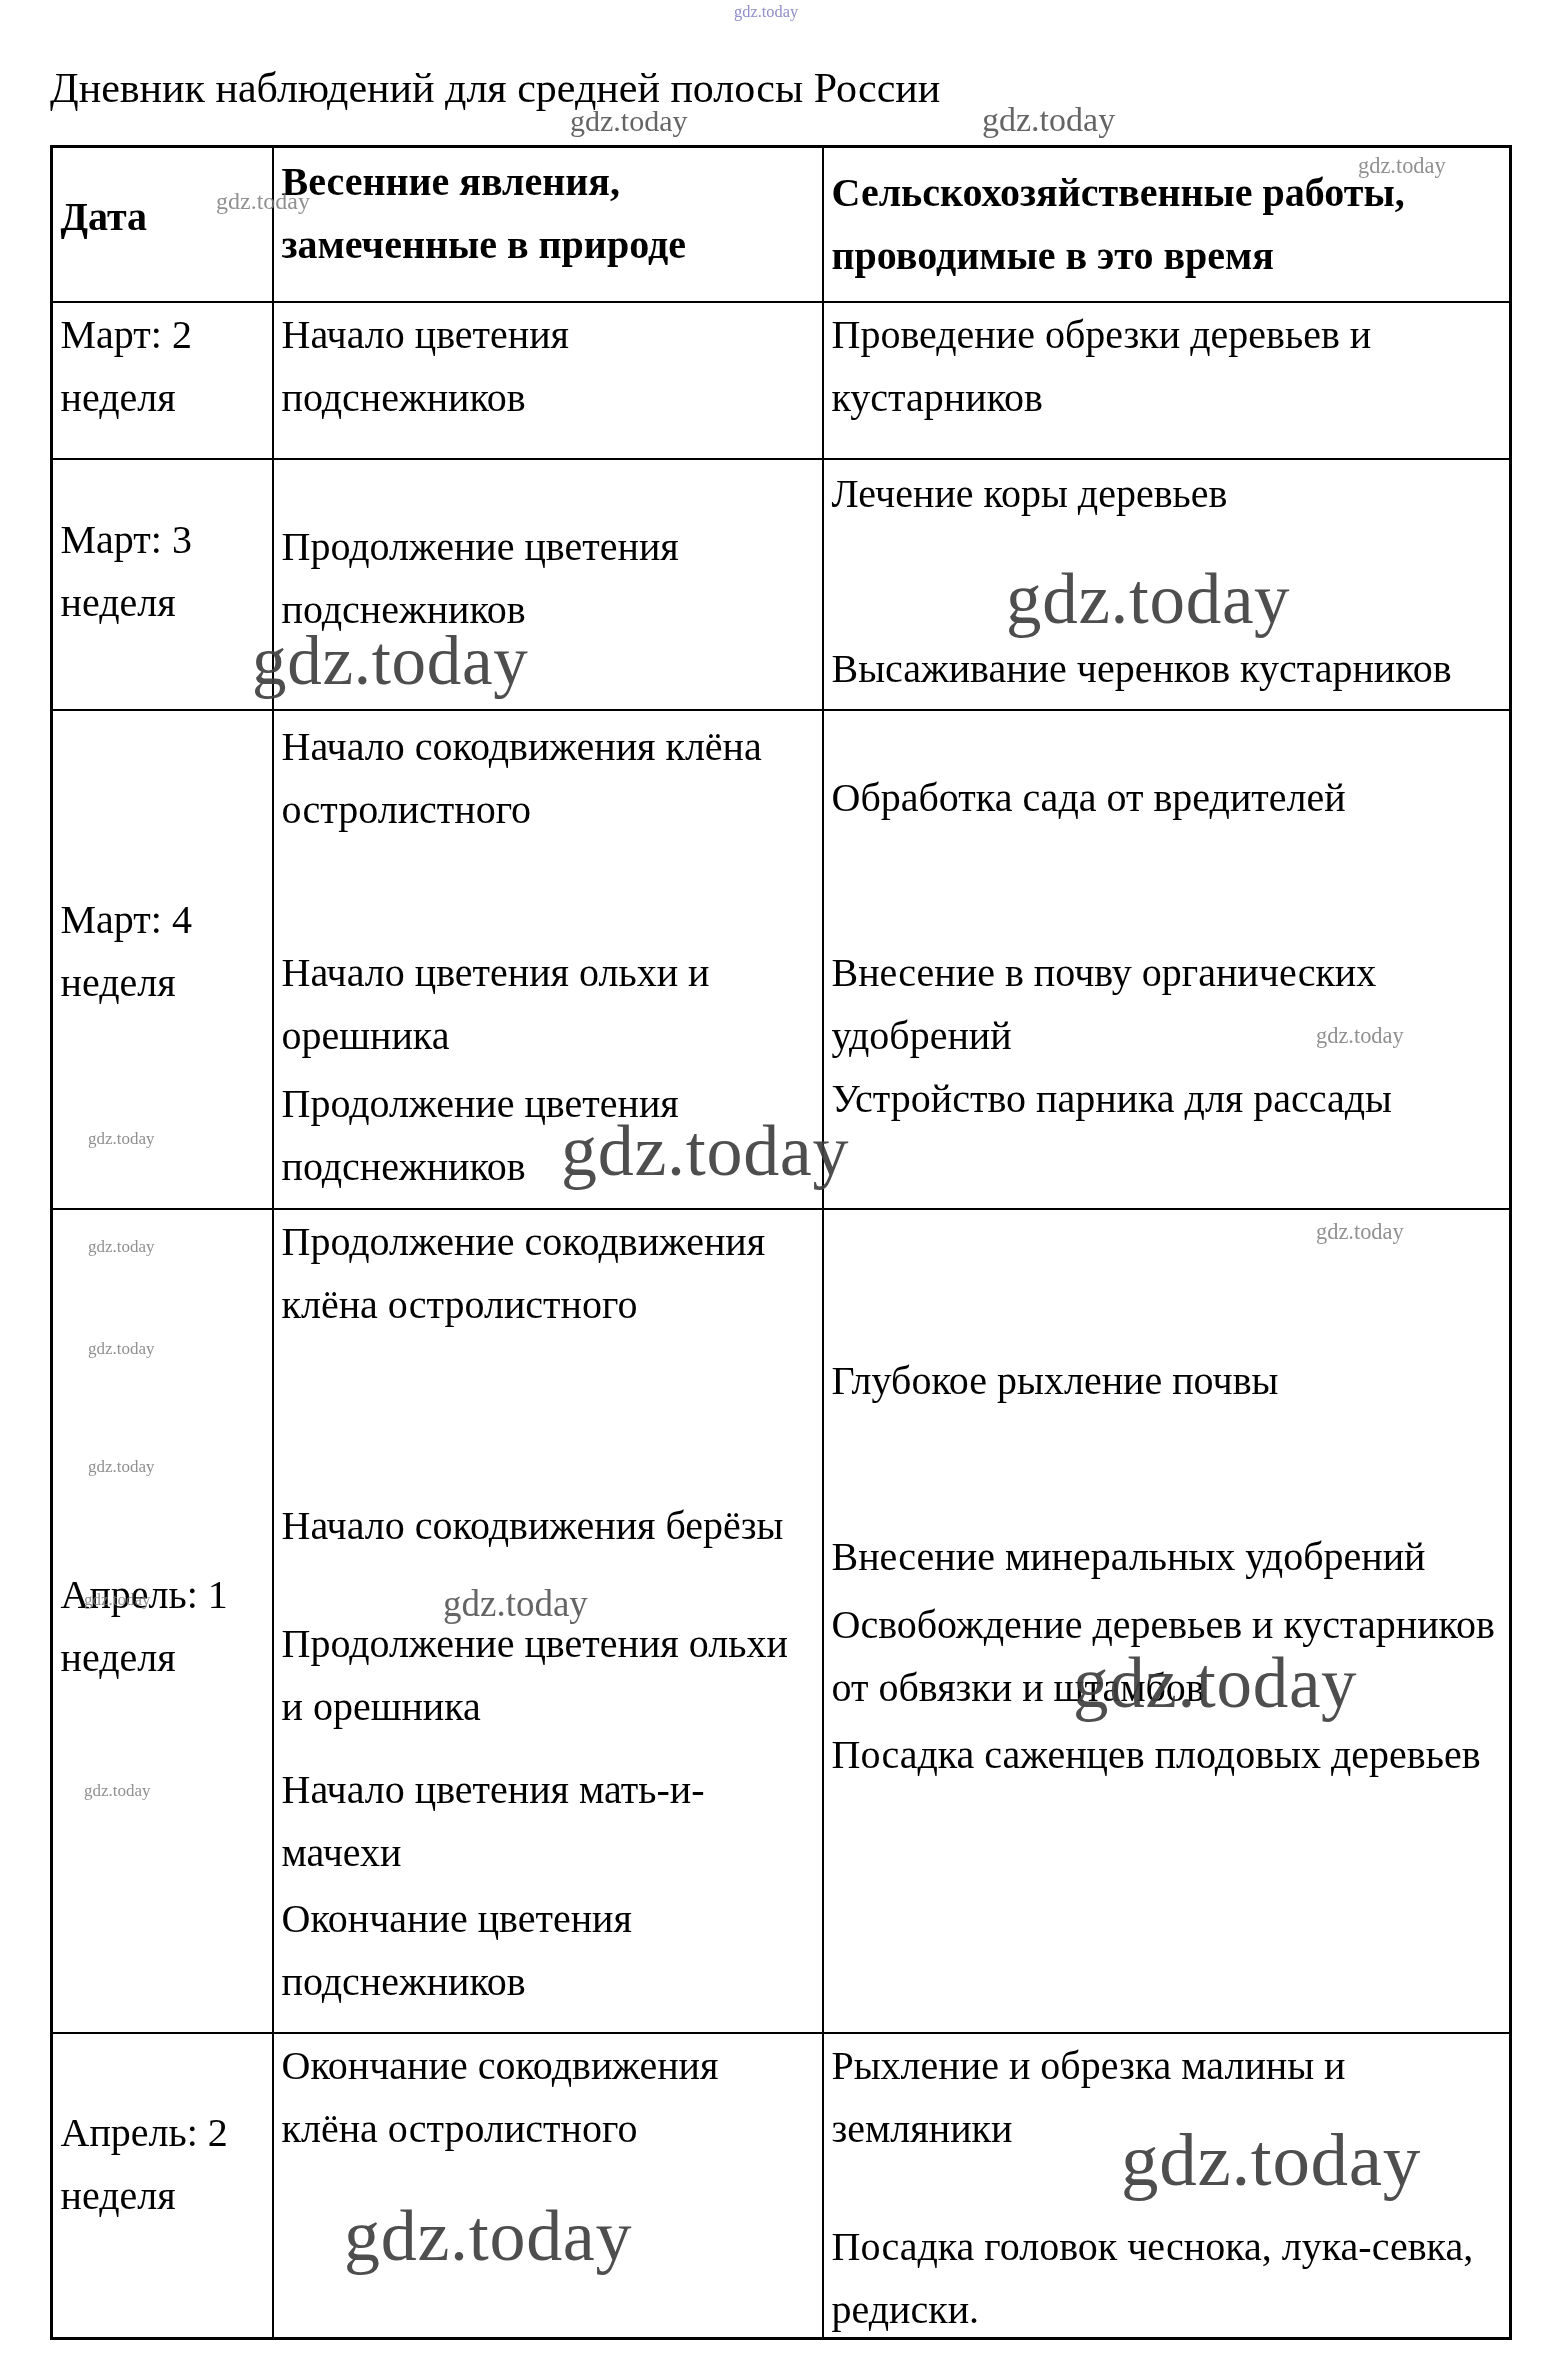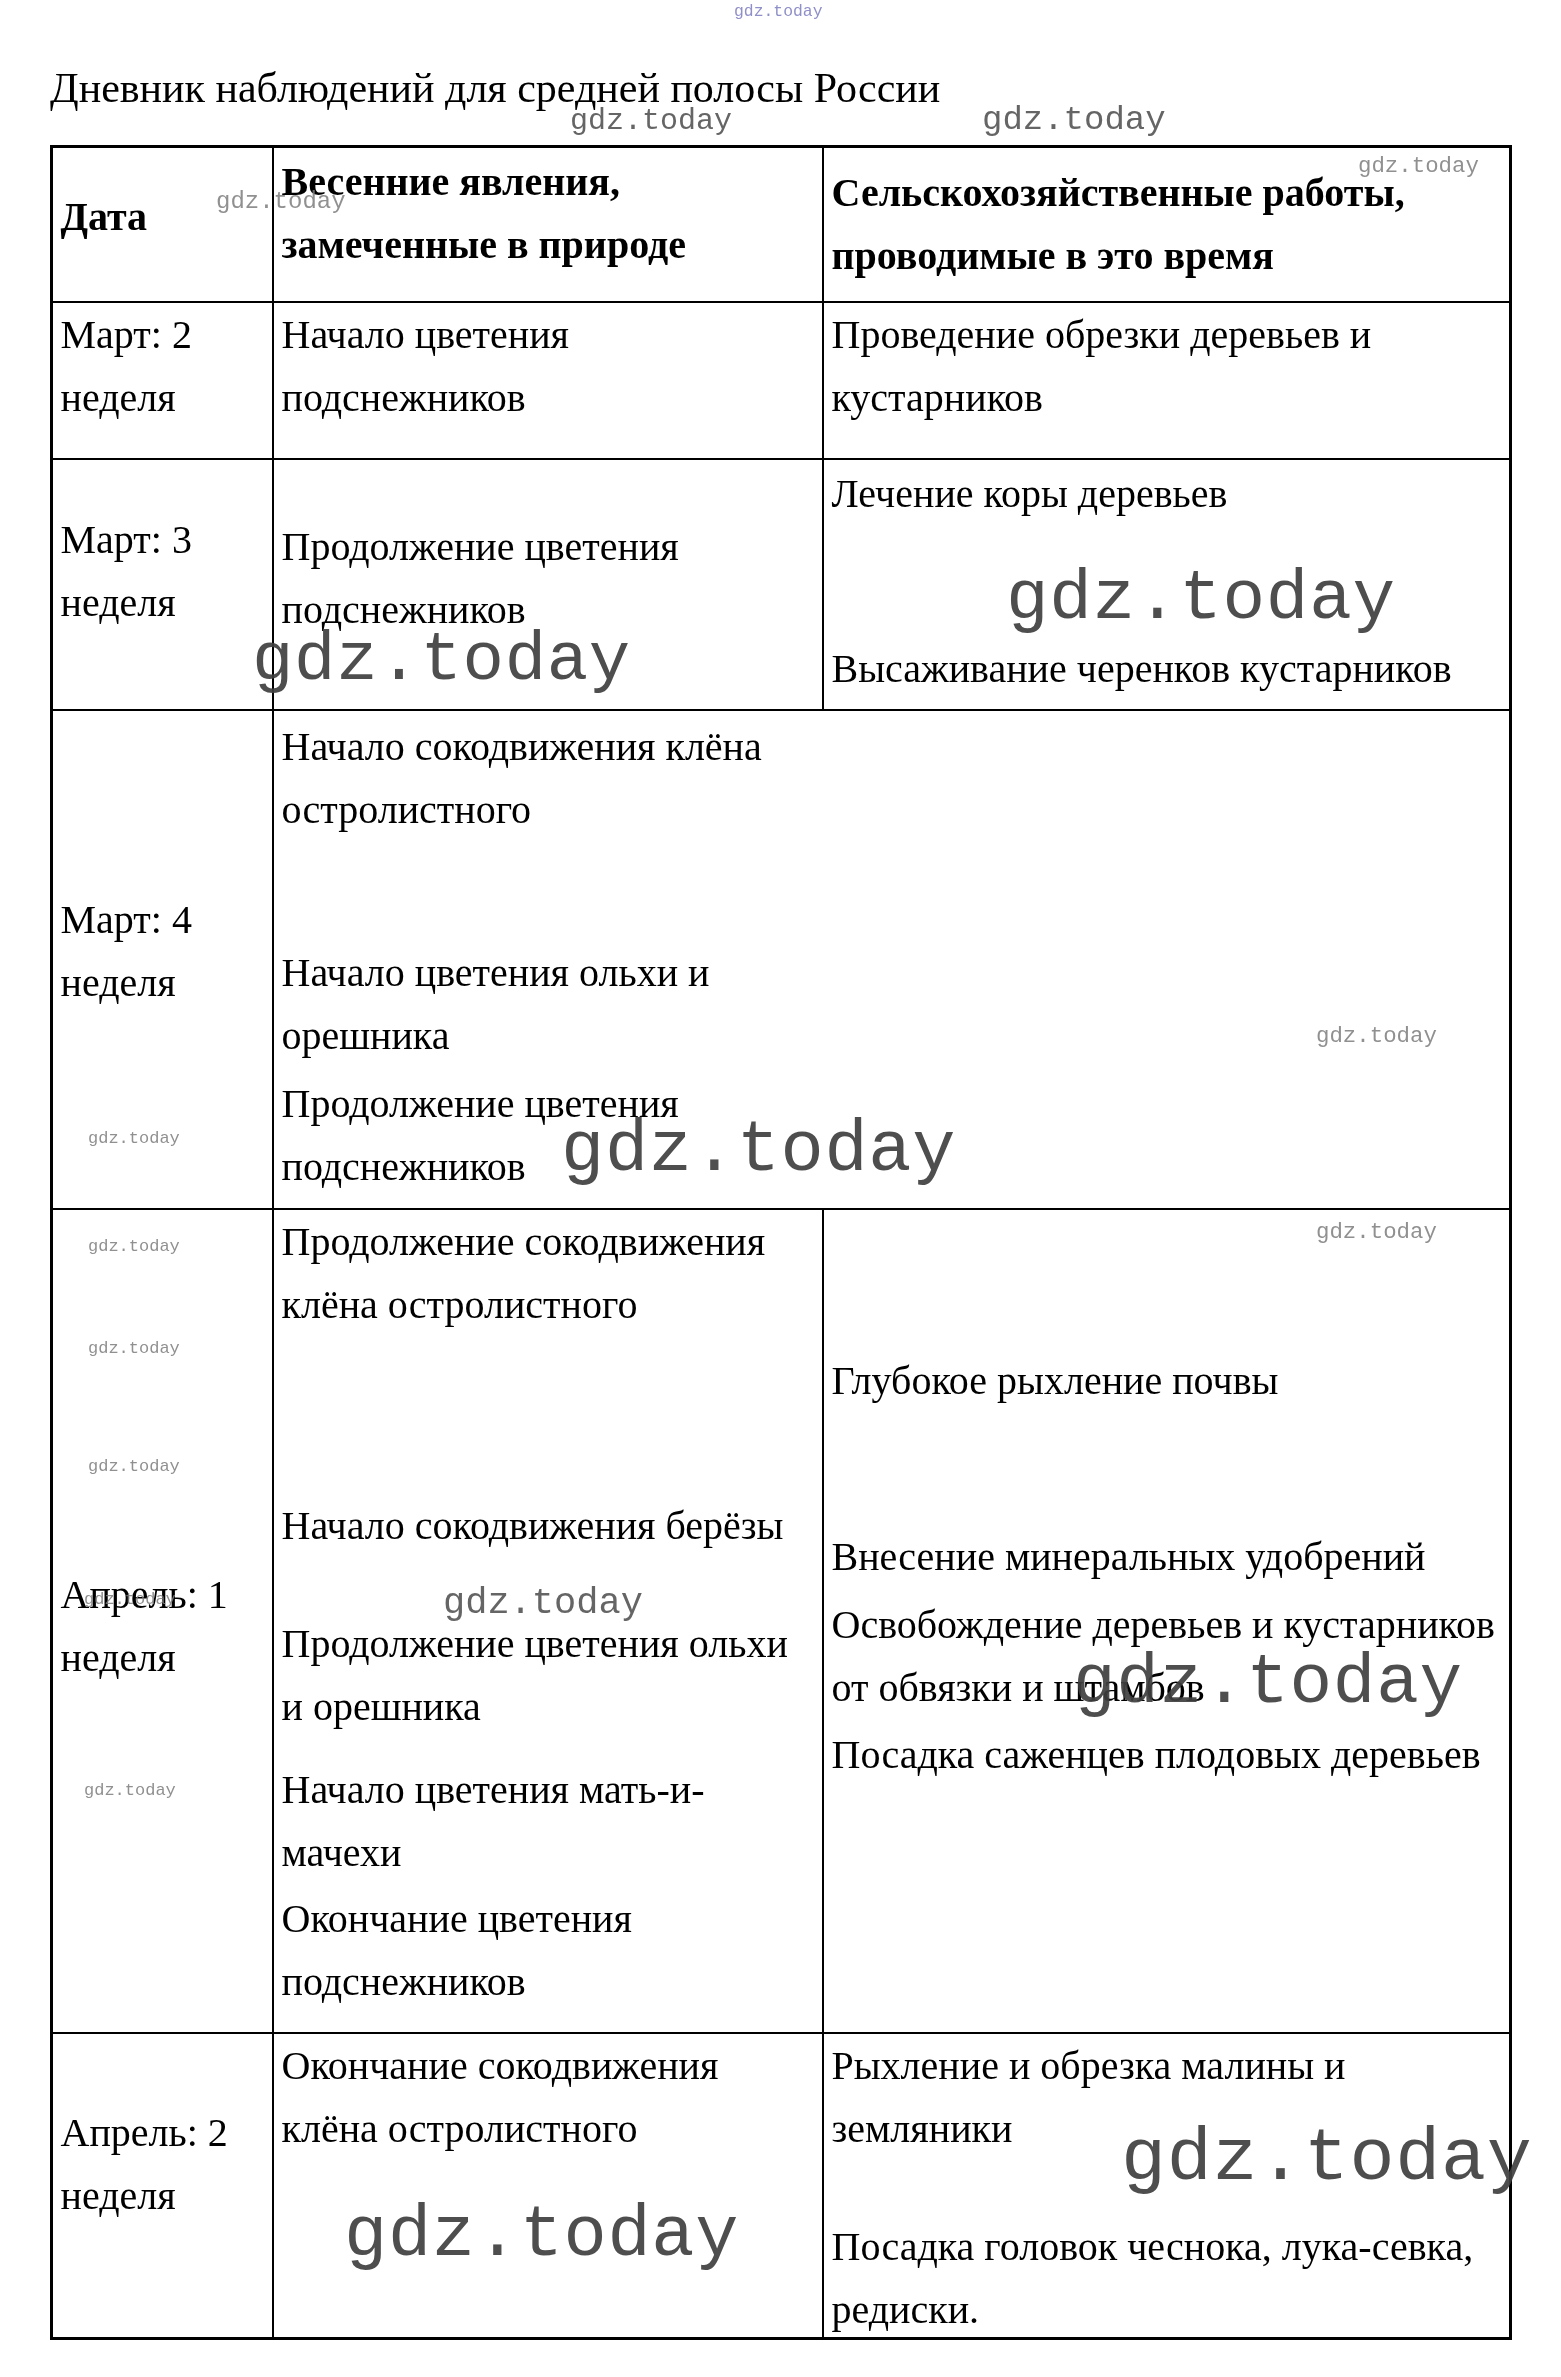--- a/index.html
+++ b/index.html
@@ -32,21 +32,21 @@
 
   .para {
     position: absolute; left: 7.5px; right: 3.7px;
     font-size: 40px; line-height: 63px;
   }
   .hdr .para { font-weight: bold; }
 
   
   .wm {
     position: absolute; white-space: nowrap;
-    font-family: Liberation Mono, monospace;
+    font-family: Liberation Serif, serif;
     pointer-events: none;
   }
   .wm-blue  { color: #8f8fc9; }
   .wm-small { color: #7d7d7d; opacity: .85; }
   .wm-mid   { color: #555555; opacity: .9; }
   .wm-large { color: #3f3f3f; opacity: .92; letter-spacing: 0.7px; }
 </style>
 </head>
 <body>
 
@@ -95,20 +95,25 @@
 
     <div class="row" style="height:499px">
       <div class="cell c1">
         <p class="para" style="top:177px">Март: 4 неделя</p>
       </div>
       <div class="cell c2">
         <p class="para" style="top:3.7px">Начало сокодвижения клёна остролистного</p>
         <p class="para" style="top:230px">Начало цветения ольхи и орешника</p>
         <p class="para" style="top:361px">Продолжение цветения подснежников</p>
       </div>
+      <div class="cell c3">
+        <p class="para" style="top:55px">Обработка сада от вредителей</p>
+        <p class="para" style="top:230px">Внесение в почву органических удобрений</p>
+        <p class="para" style="top:356px">Устройство парника для рассады</p>
+      </div>
     </div>
 
     <div class="row" style="height:824px">
       <div class="cell c1">
         <p class="para" style="top:353px">Апрель: 1 неделя</p>
       </div>
       <div class="cell c2">
         <p class="para" style="top:0px">Продолжение сокодвижения клёна остролистного</p>
         <p class="para" style="top:284px">Начало сокодвижения берёзы</p>
         <p class="para" style="top:402px">Продолжение цветения ольхи и орешника</p>

